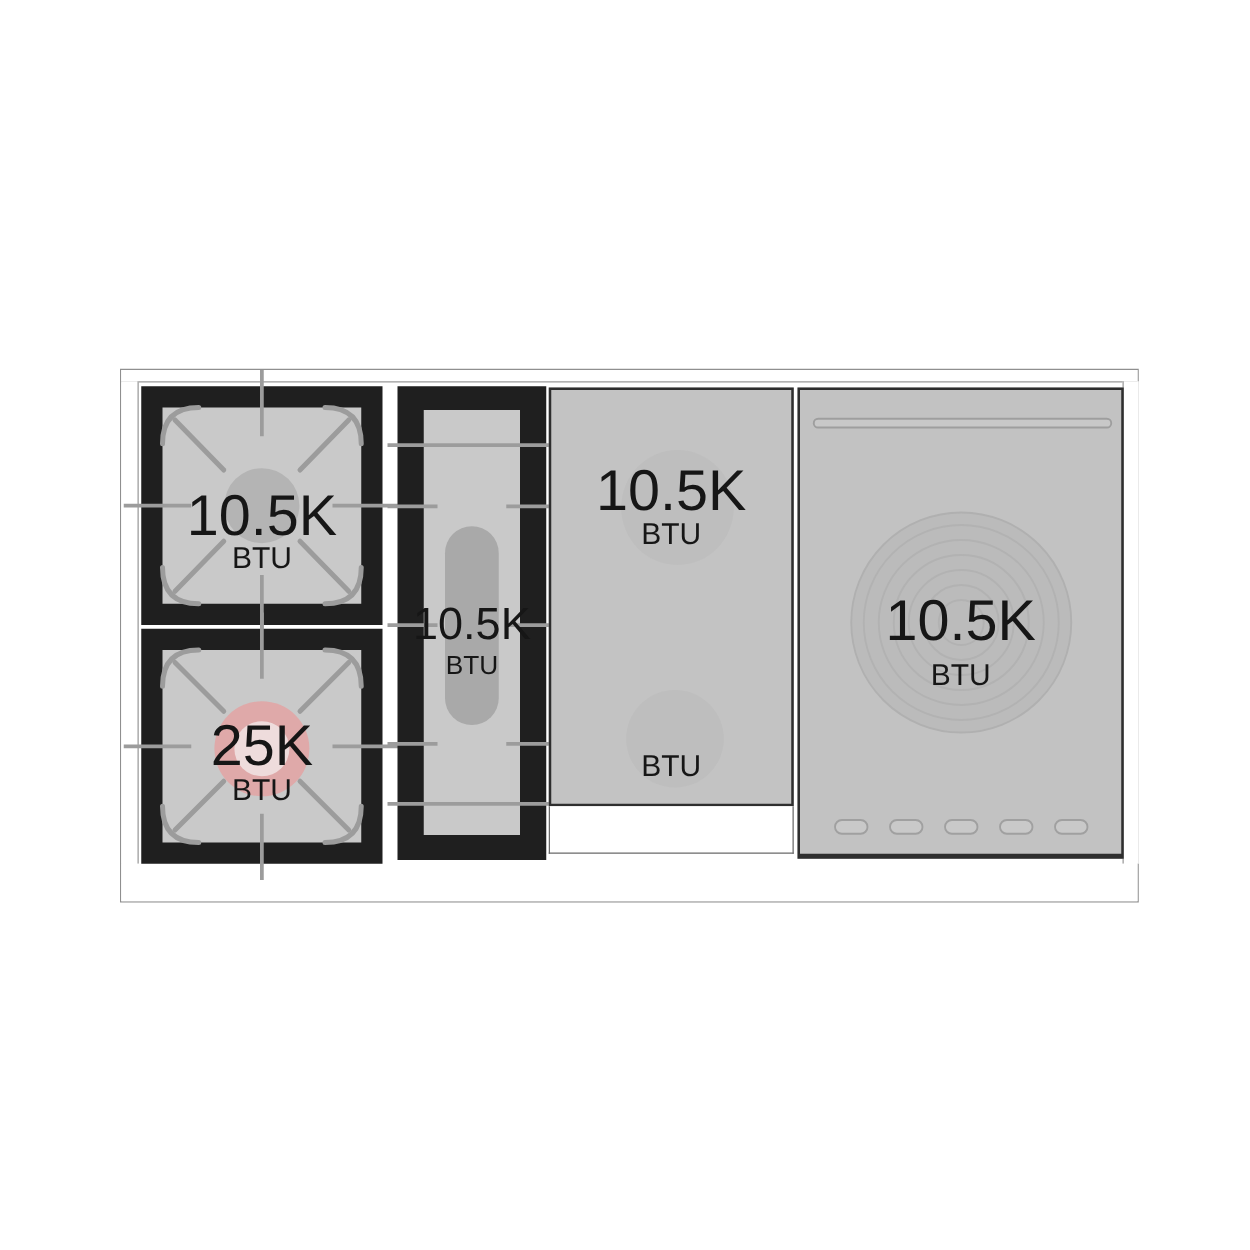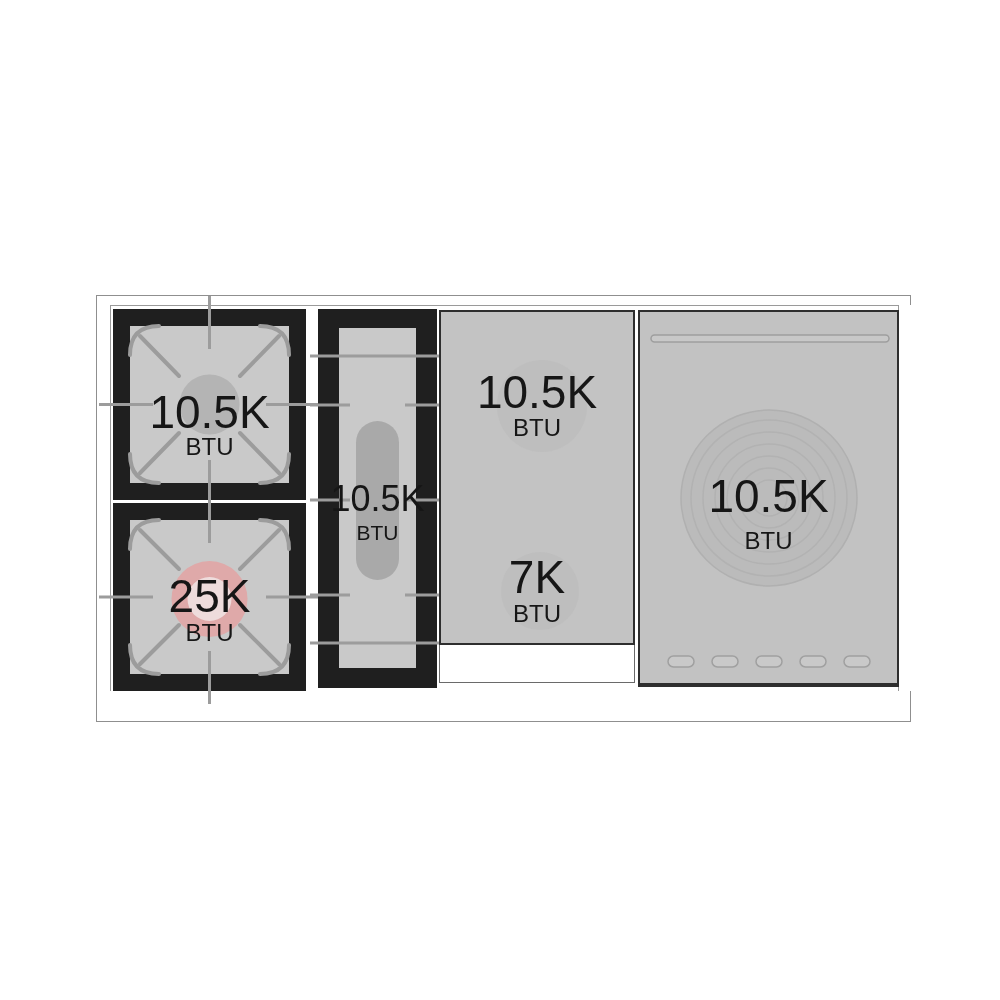--- a/index.html
+++ b/index.html
@@ -112,21 +112,20 @@
       <div class="lbl mid" style="top:172px">10.5K</div>
       <div class="lbl sm2" style="top:213px">BTU</div>
     </div>
 
     <div class="panel-col">
       <div class="panel-gray">
         <div class="blob blob-rear"></div>
         <div class="blob blob-front"></div>
         <div class="lbl big" style="top:57px">10.5K</div>
         <div class="lbl sm" style="top:104px">BTU</div>
-        <div class="lbl big" style="top:242px">7K</div>
         <div class="lbl sm" style="top:290px">BTU</div>
       </div>
       <div class="panel-white"></div>
     </div>
 
     <div class="panel-right">
       <svg width="257" height="371" viewBox="0 0 257 371">
         <rect x="11" y="23" width="238" height="7" rx="3.5" fill="#c8c8c8" stroke="#9e9e9e" stroke-width="1.5"></rect>
         <circle cx="129" cy="186" r="88" fill="#bbbbbb"></circle>
         <g stroke="#b2b2b2" stroke-width="1.5" fill="none">

